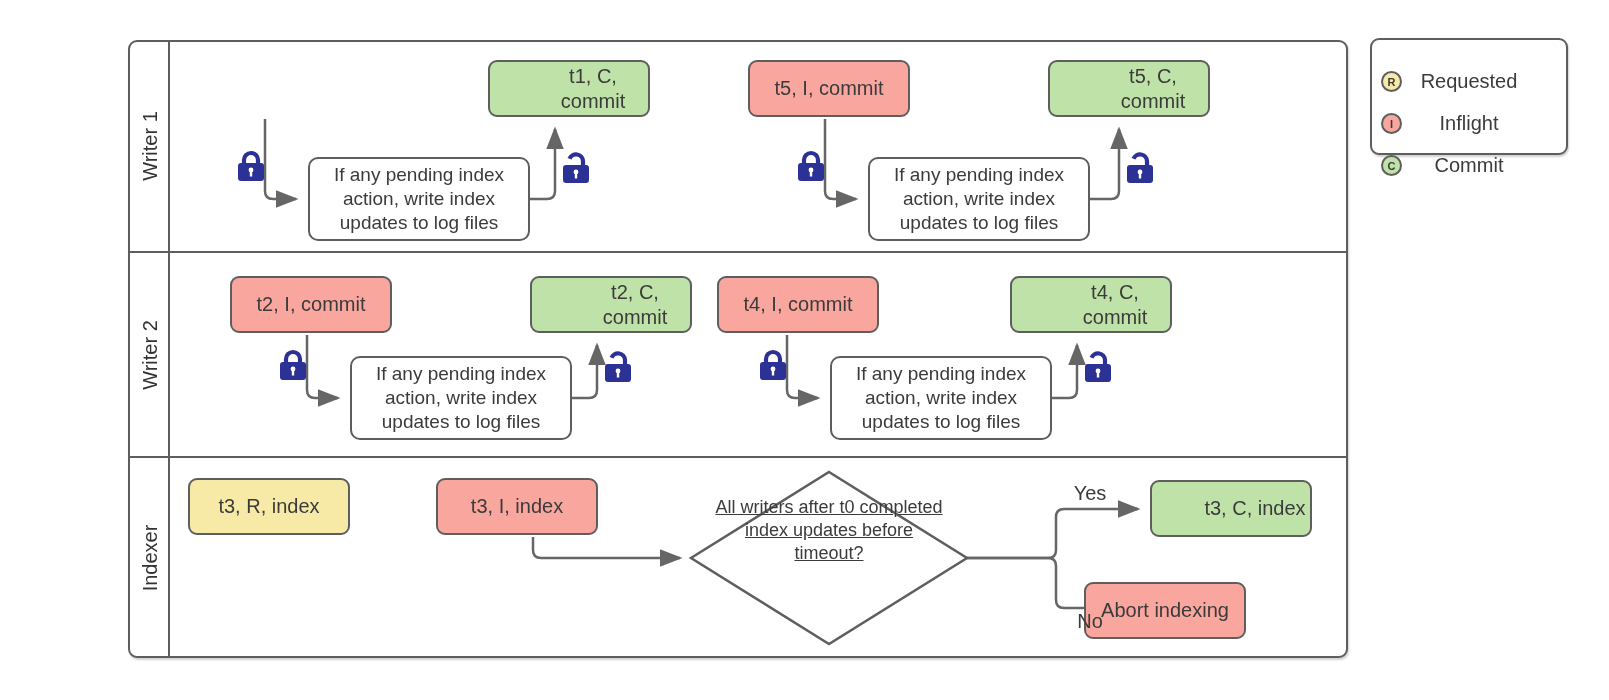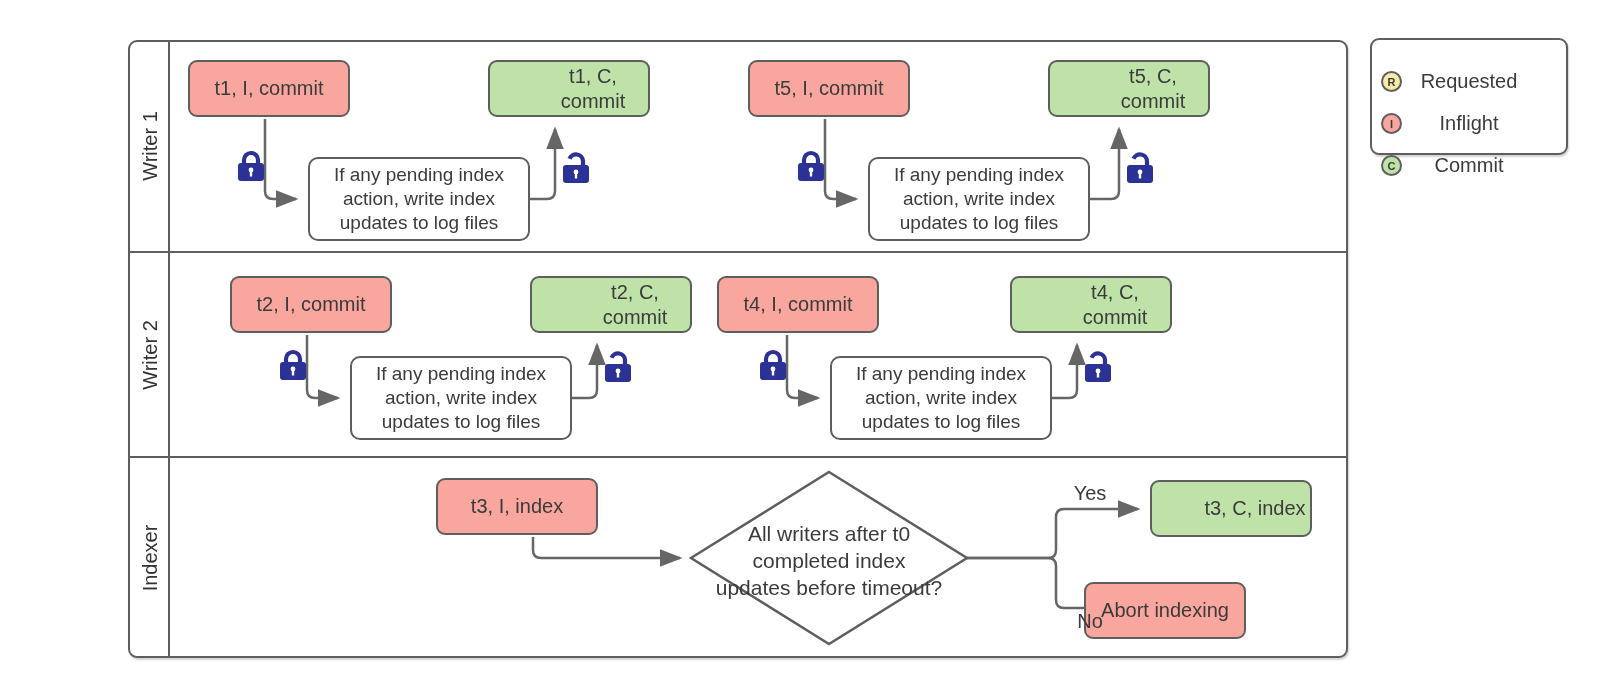--- a/index.html
+++ b/index.html
@@ -24,22 +24,22 @@
 
   
   .node{position:absolute;display:flex;align-items:center;justify-content:center;
     border:2px solid var(--border);border-radius:9px;background:#fff;
     font-size:20px;text-align:center;line-height:1.25;}
   .state{width:162px;height:57px;}
   .inflight{background:var(--inflight);}
   .commit{background:var(--commit);padding-left:48px;}
   .requested{background:var(--requested);}
   .process{width:222px;height:84px;font-size:19px;padding:4px 0;border-radius:10px;}
-  .decision-text{position:absolute;left:714px;top:521px;width:230px;
-    text-align:center;font-size:21px;line-height:1.28;}
+  .decision-text{position:absolute;left:714px;top:496px;width:230px;
+    text-align:center;font-size:18px;line-height:1.28;text-decoration:underline;}
 
   .branch-label{position:absolute;width:60px;text-align:center;font-size:20px;}
 
   
   svg.overlay{position:absolute;left:0;top:0;width:1609px;height:700px;}
   .edge{fill:none;stroke:var(--line);stroke-width:2.5;}
   .decision-shape{fill:#ffffff;stroke:var(--border);stroke-width:2.5;}
   .lock-body{fill:var(--lock);}
   .lock-shackle{fill:none;stroke:var(--lock);stroke-width:4.2;}
   .lock-keyhole{fill:#ffffff;}
@@ -105,34 +105,34 @@
     <use href="#lock-closed" x="238" y="150"></use>
     <use href="#lock-open" x="563" y="152"></use>
     <use href="#lock-closed" x="798" y="150"></use>
     <use href="#lock-open" x="1127" y="152"></use>
     <use href="#lock-closed" x="280" y="349"></use>
     <use href="#lock-open" x="605" y="351"></use>
     <use href="#lock-closed" x="760" y="349"></use>
     <use href="#lock-open" x="1085" y="351"></use>
   </svg>
 
-  <div class="node state inflight" style="left:188px;top:60px;">t1, I, commit</div>
   <div class="node state commit" style="left:488px;top:60px;">t1, C, commit</div>
   <div class="node state inflight" style="left:748px;top:60px;">t5, I, commit</div>
   <div class="node state commit" style="left:1048px;top:60px;">t5, C, commit</div>
   <div class="node process" style="left:308px;top:157px;">If any pending index action, write index updates to log files</div>
   <div class="node process" style="left:868px;top:157px;">If any pending index action, write index updates to log files</div>
 
   <div class="node state inflight" style="left:230px;top:276px;">t2, I, commit</div>
   <div class="node state commit" style="left:530px;top:276px;">t2, C, commit</div>
   <div class="node state inflight" style="left:710px;top:276px;margin-left:7px;">t4, I, commit</div>
   <div class="node state commit" style="left:1010px;top:276px;">t4, C, commit</div>
   <div class="node process" style="left:350px;top:356px;">If any pending index action, write index updates to log files</div>
   <div class="node process" style="left:830px;top:356px;">If any pending index action, write index updates to log files</div>
 
+  <div class="node state requested" style="left:188px;top:478px;">t3, R, index</div>
   <div class="node state inflight" style="left:436px;top:478px;">t3, I, index</div>
   <div class="node state commit" style="left:1150px;top:480px;">t3, C, index</div>
   <div class="node state inflight" style="left:1084px;top:582px;">Abort indexing</div>
 
   <div class="decision-text">All writers after t0 completed index updates before timeout?</div>
   <div class="branch-label" style="left:1060px;top:482px;text-align:center;">Yes</div>
   <div class="branch-label" style="left:1060px;top:610px;">No</div>
 
   <div class="legend">
     <div class="legend-row">

